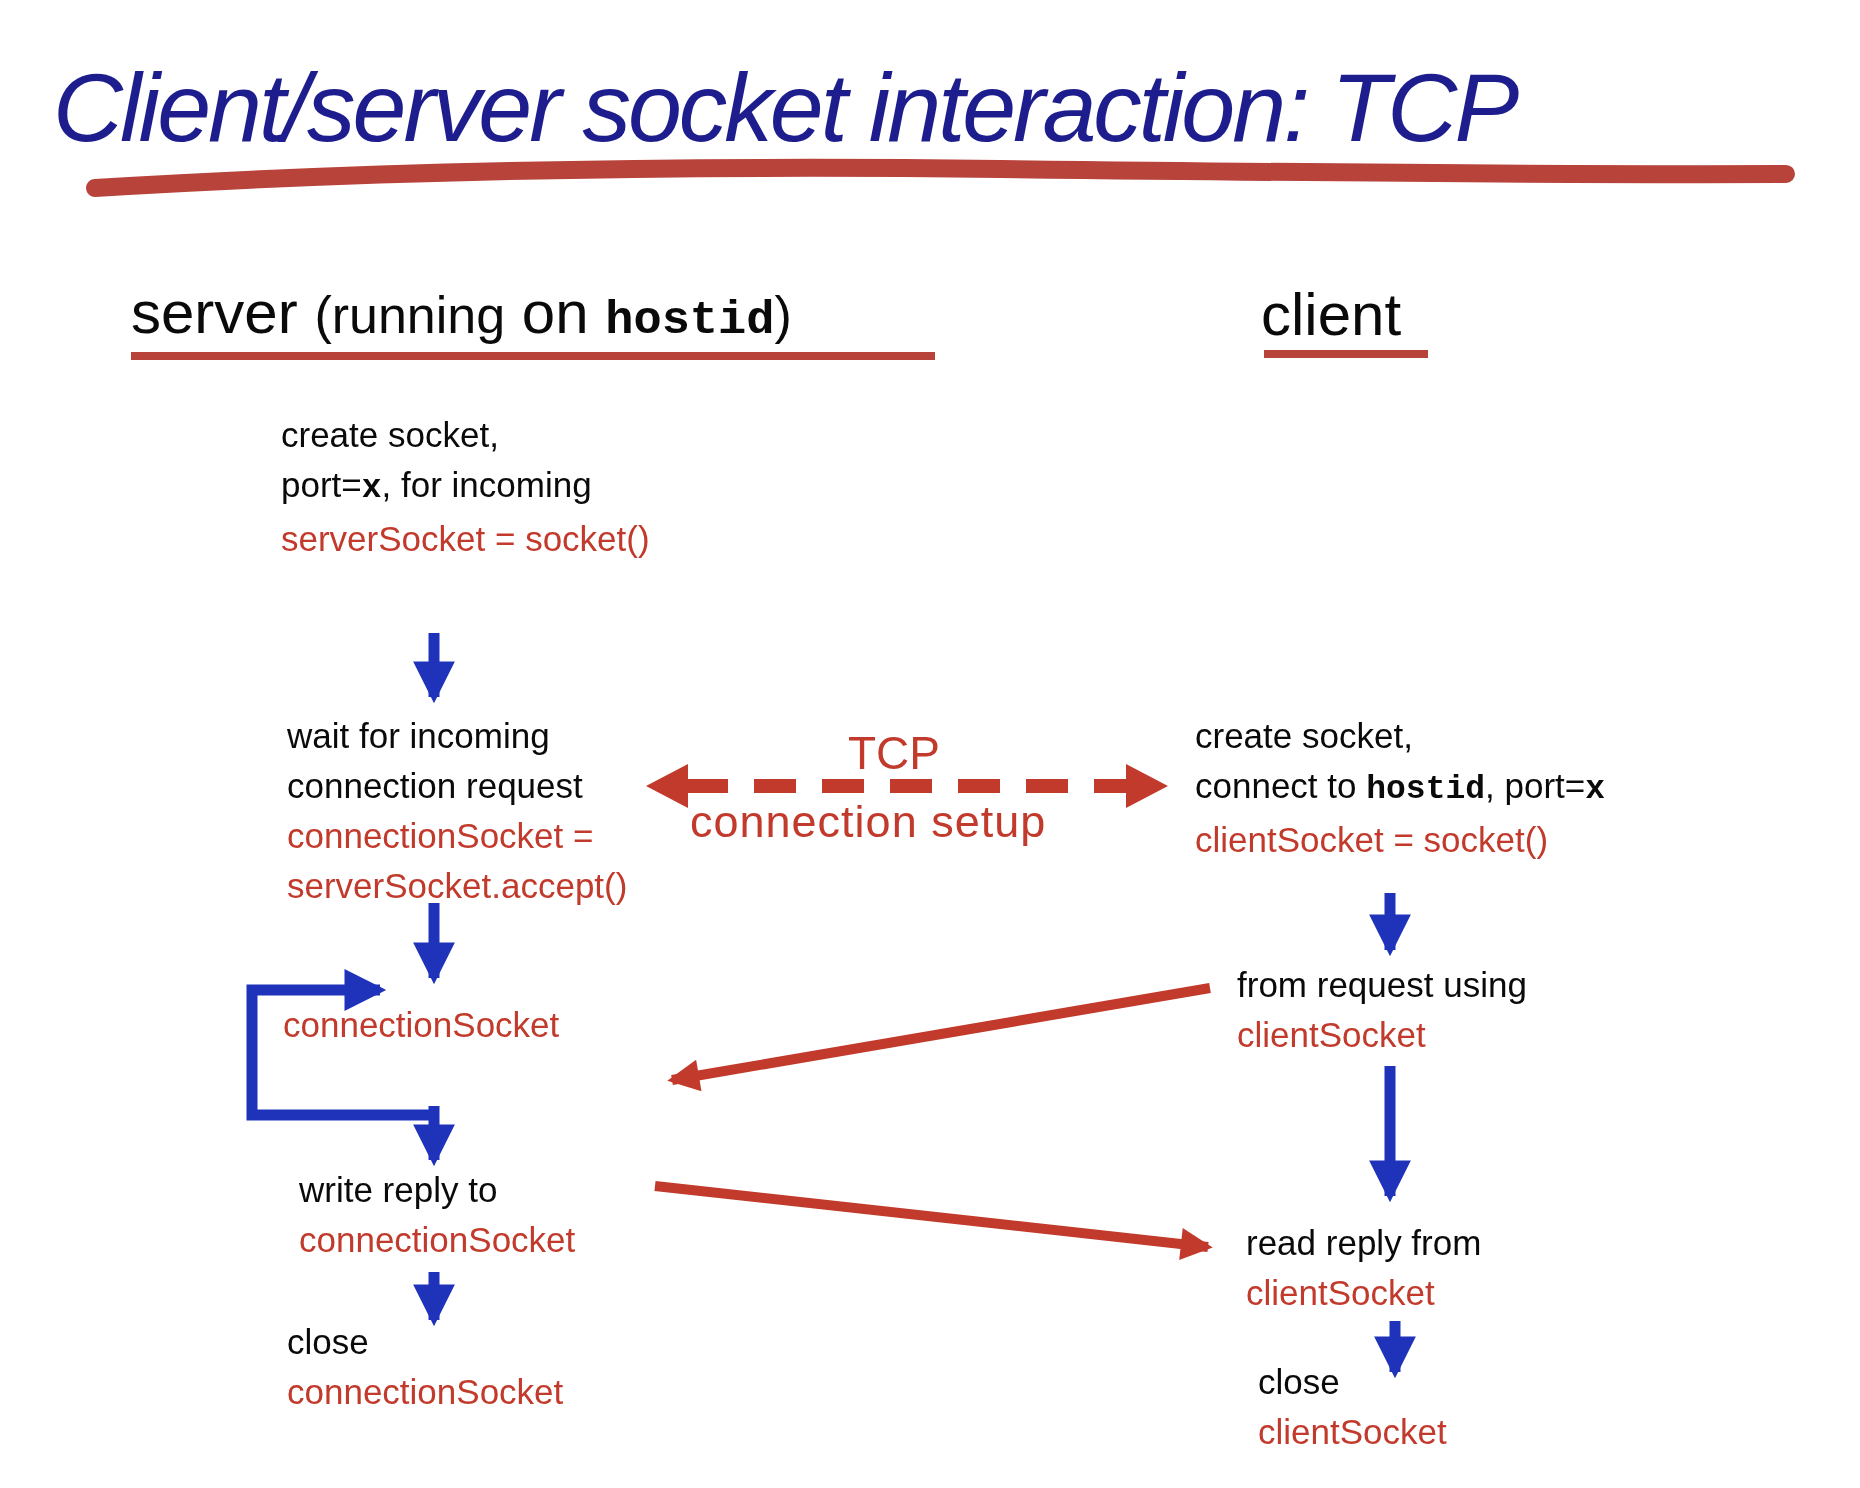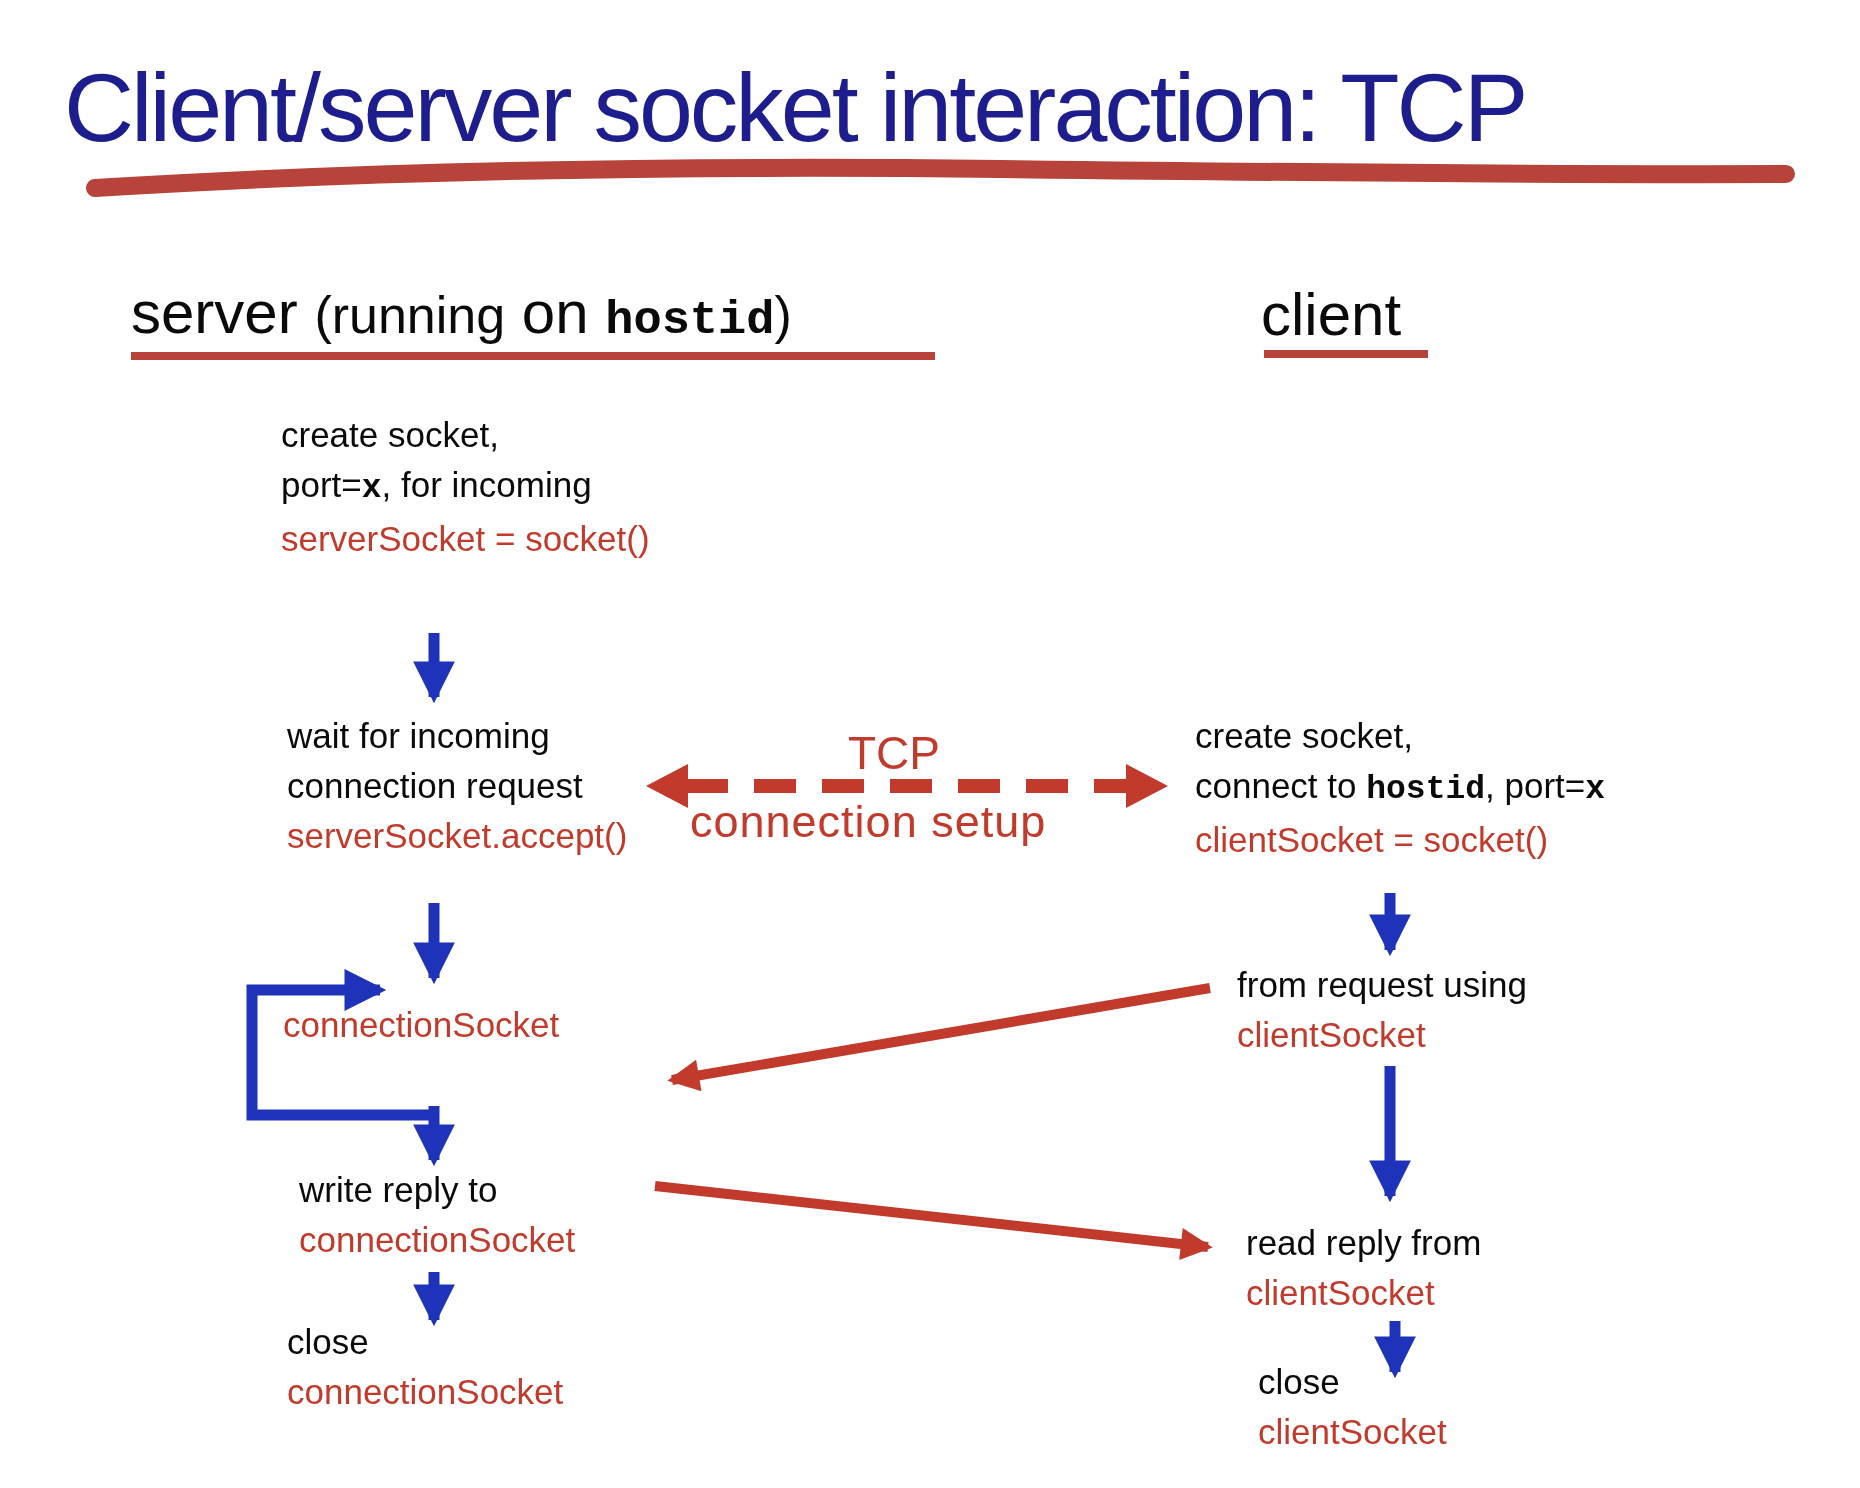--- a/index.html
+++ b/index.html
@@ -64,38 +64,39 @@
       <line x1="686" y1="786" x2="1128" y2="786" stroke="#c23a2b" stroke-width="14" stroke-dasharray="42 26"></line>
       <polygon points="646,786 688,764 688,808" fill="#c23a2b"></polygon>
       <polygon points="1168,786 1126,764 1126,808" fill="#c23a2b"></polygon>
     </g>
 
     <line x1="1210" y1="988" x2="672" y2="1080" stroke="#c23a2b" stroke-width="10" marker-end="url(#mr)"></line>
 
     <line x1="655" y1="1186" x2="1208" y2="1247" stroke="#c23a2b" stroke-width="10" marker-end="url(#mr)"></line>
   </svg>
 
-  <div class="abs title" style="left:64px;top:52px;">Client/server socket interaction: TCP</div>
+  <div class="abs title" style="left:53px;top:52px;font-style:italic;">Client/server socket interaction: TCP</div>
 
   <div class="abs hdr" style="left:131px;top:278px;">
     <span>server</span>
     <span class="paren">(running</span><span class="small"> on </span><span class="mono">hostid</span><span class="paren">)</span>
   </div>
 
   <div class="abs hdr" style="left:1261px;top:280px;text-align:center;">client</div>
 
   <div class="abs blk" style="left:281px;top:410px;">
     <div>create socket,</div>
     <div><span>port=</span><span class="mono">x</span><span>, for incoming</span></div>
     <div class="code">serverSocket = socket()</div>
   </div>
 
   <div class="abs blk" style="left:287px;top:711px;">
     <div>wait for incoming</div>
     <div>connection request</div>
+    <div class="code">connectionSocket =</div>
     <div class="code">serverSocket.accept()</div>
   </div>
 
   <div class="abs blk" style="left:283px;top:1000px;">
     <div class="code">connectionSocket</div>
   </div>
 
   <div class="abs blk" style="left:299px;top:1165px;">
     <div>write reply to</div>
     <div class="code">connectionSocket</div>

